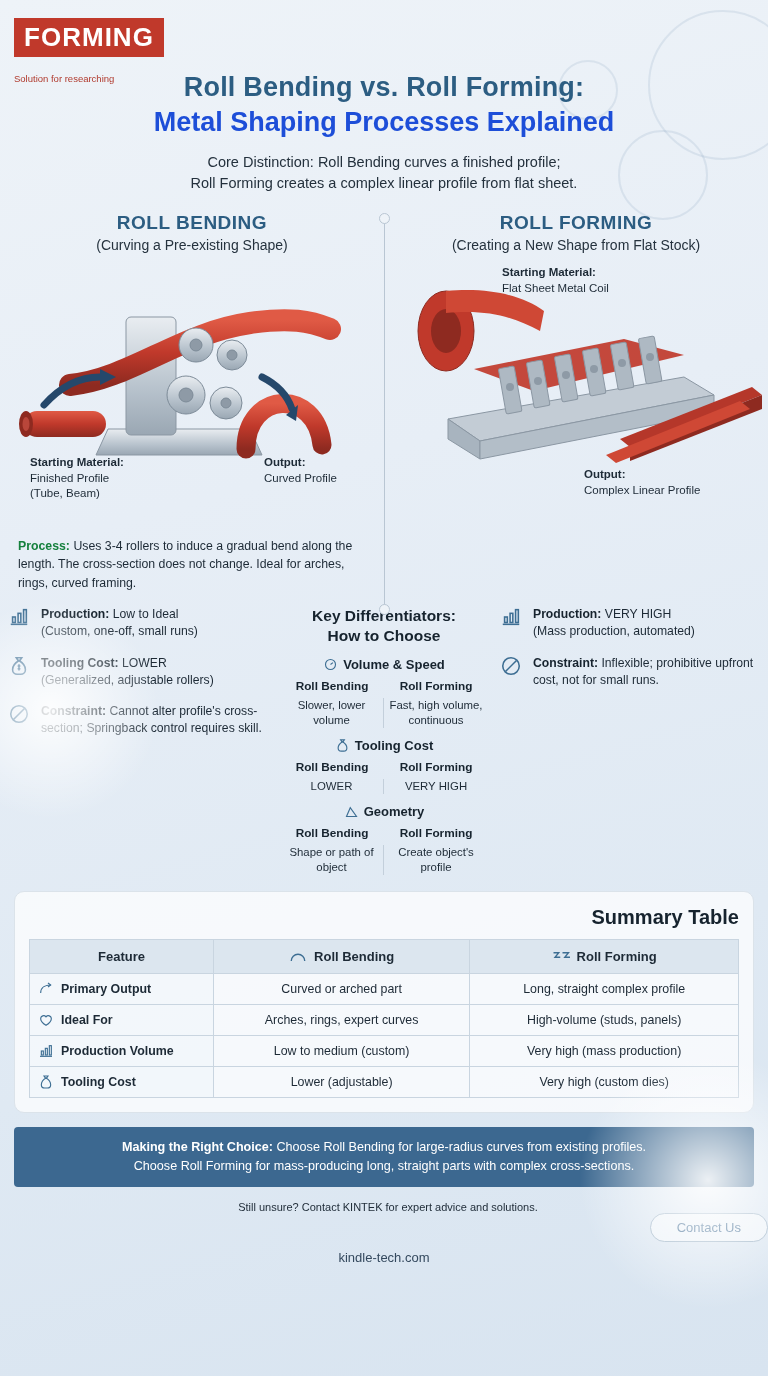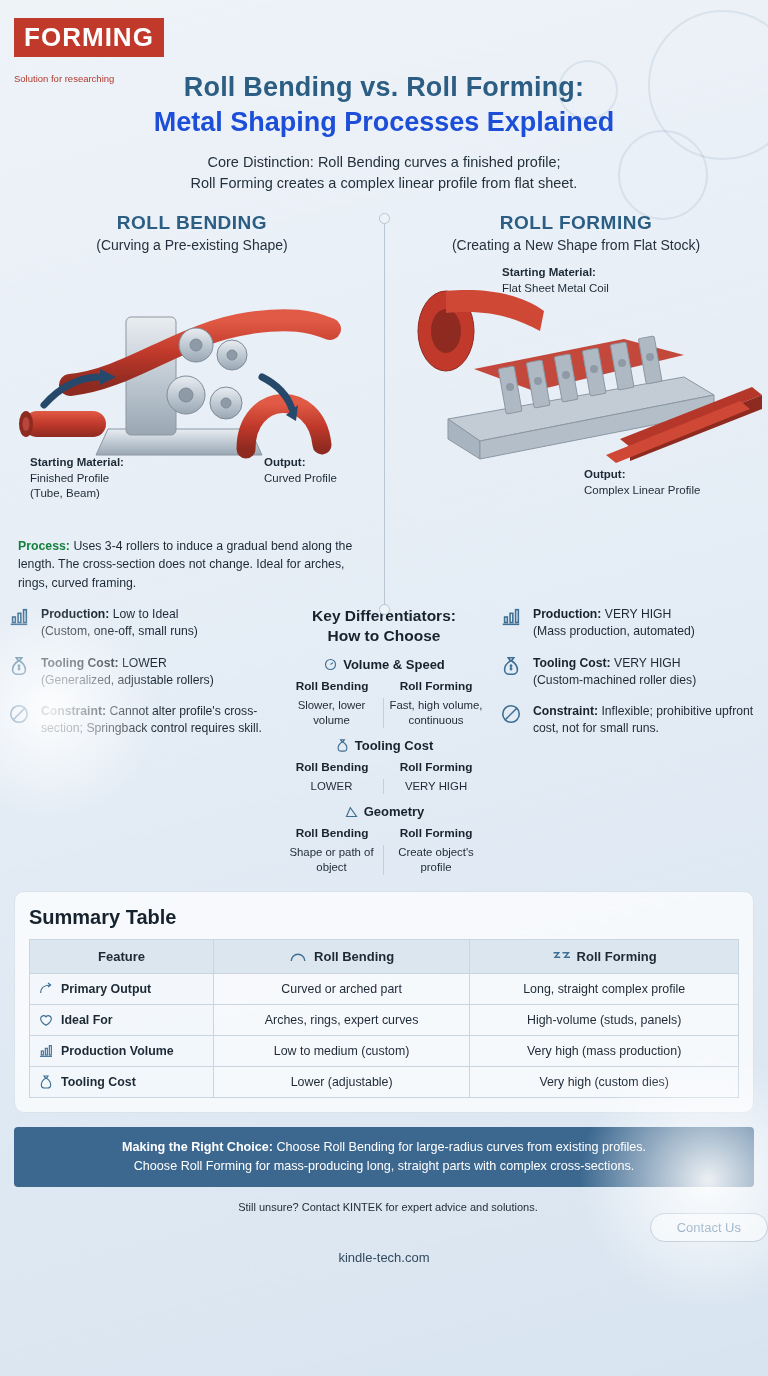--- a/index.html
+++ b/index.html
@@ -65,21 +65,21 @@
   .kd-h { font-size:13px; font-weight:bold; color:#16232e; display:flex; justify-content:center; gap:5px; }
   .kd-row { display:flex; margin-top:4px; }
   .kd-cell { width:50%; font-size:11.4px; line-height:1.3; padding:0 5px; }
   .kd-cell .lbl { font-weight:bold; font-size:11.8px; color:#16232e; }
   .kd-row.vals .kd-cell:first-child { border-right:1px solid #c3cfdb; }
 
   .summary {
     margin:16px 14px 0; background:rgba(255,255,255,.72); border:1px solid #dbe3ea;
     border-radius:10px; padding:12px 14px 14px;
   }
-  .summary h2 { text-align:left; font-size:20px; margin:2px 0 10px; color:#16232e; }
+  .summary h2 { text-align:right; font-size:20px; margin:2px 0 10px; color:#16232e; }
   table { width:100%; border-collapse:collapse; }
   th, td { border:1px solid #c9d5e0; padding:7px 8px; font-size:12.4px; }
   thead th { background:#dce6ef; font-weight:bold; font-size:13px; }
   thead th.feature { width:184px; }
   tbody td:first-child { font-weight:bold; background:rgba(240,245,250,.6); }
   tbody td { text-align:center; }
   tbody td:first-child { text-align:left; }
   .cellflex { display:flex; align-items:center; gap:7px; }
   .cellflex .ico { color:#3d6e93; display:inline-flex; }
   .thflex { display:flex; align-items:center; justify-content:center; gap:7px; }
@@ -367,34 +367,20 @@
       </span>
       <span class="txt">
         <b>Production:</b>
         <span>VERY HIGH</span><br>
         <span>(Mass production, automated)</span>
       </span>
     </div>
     <div class="feat">
       <span class="ico">
         <svg width="22" height="22" viewBox="0 0 24 24" fill="none" stroke="#3d6e93" stroke-width="1.7">
-            <path d="M9 3h6l-2 3h-2z"></path>
-            <path d="M12 6c5 3 7 6 7 10a5 5 0 0 1-5 5h-4a5 5 0 0 1-5-5c0-4 2-7 7-10z"></path>
-            <path d="M12 10v7M10.5 12h3M10.5 15h3"></path>
-          </svg>
-      </span>
-      <span class="txt">
-        <b>Tooling Cost:</b>
-        <span>VERY HIGH</span><br>
-        <span>(Custom-machined roller dies)</span>
-      </span>
-    </div>
-    <div class="feat">
-      <span class="ico">
-        <svg width="22" height="22" viewBox="0 0 24 24" fill="none" stroke="#3d6e93" stroke-width="1.7">
             <circle cx="12" cy="12" r="9"></circle>
             <path d="M6 18 18 6"></path>
           </svg>
       </span>
       <span class="txt">
         <b>Constraint:</b>
         <span>Inflexible; prohibitive upfront cost, not for small runs.</span>
       </span>
     </div>
   </div>

